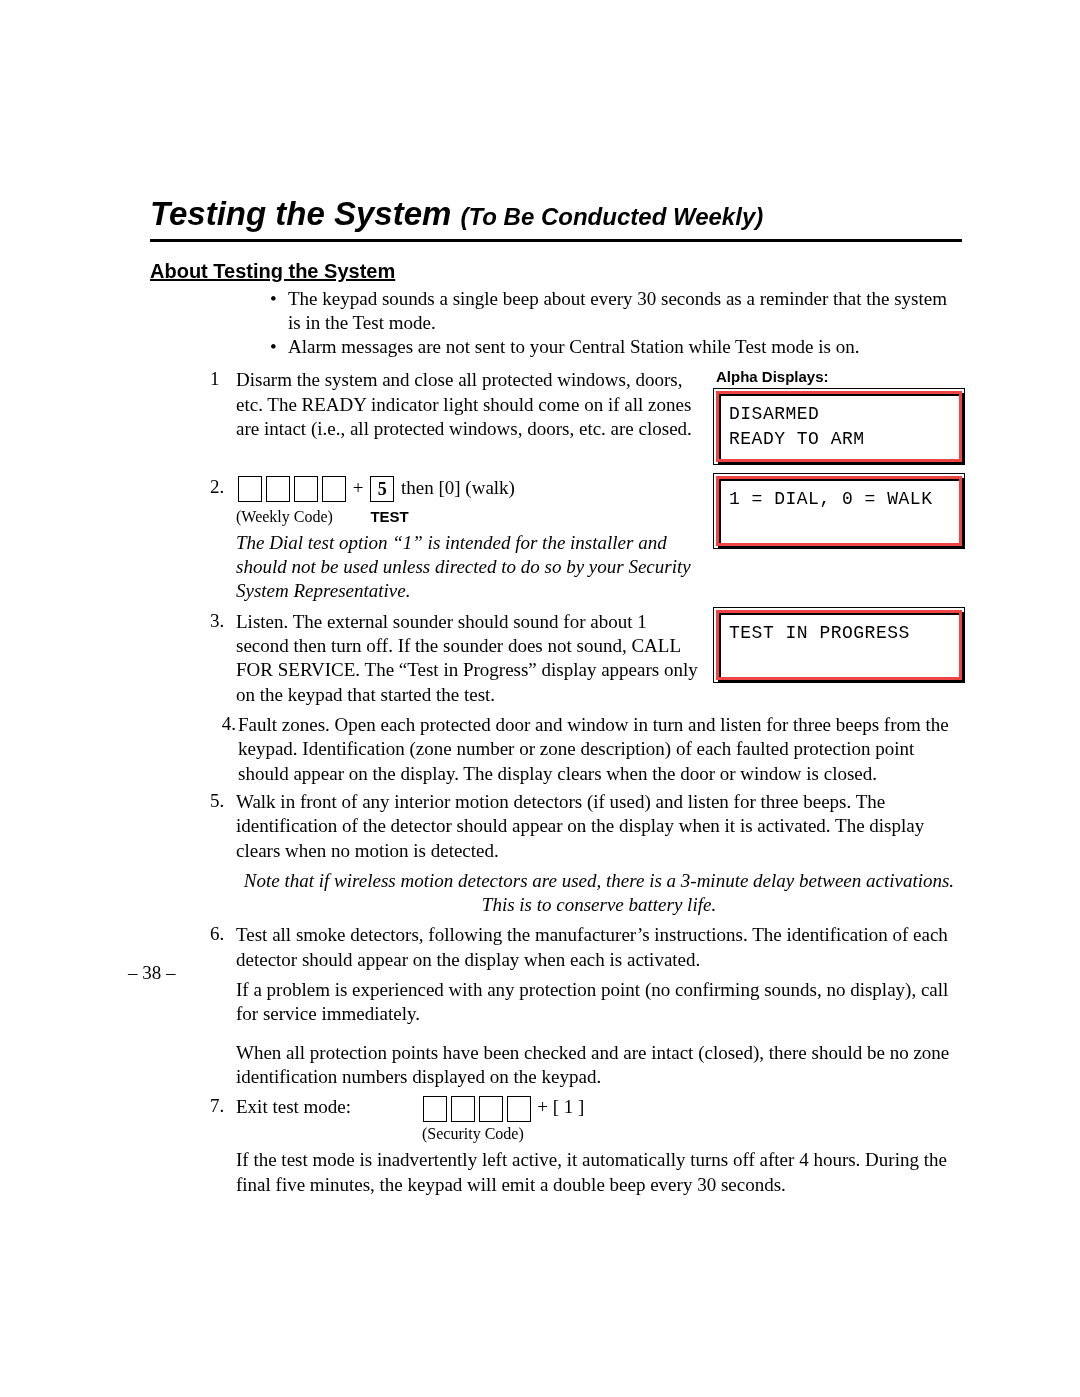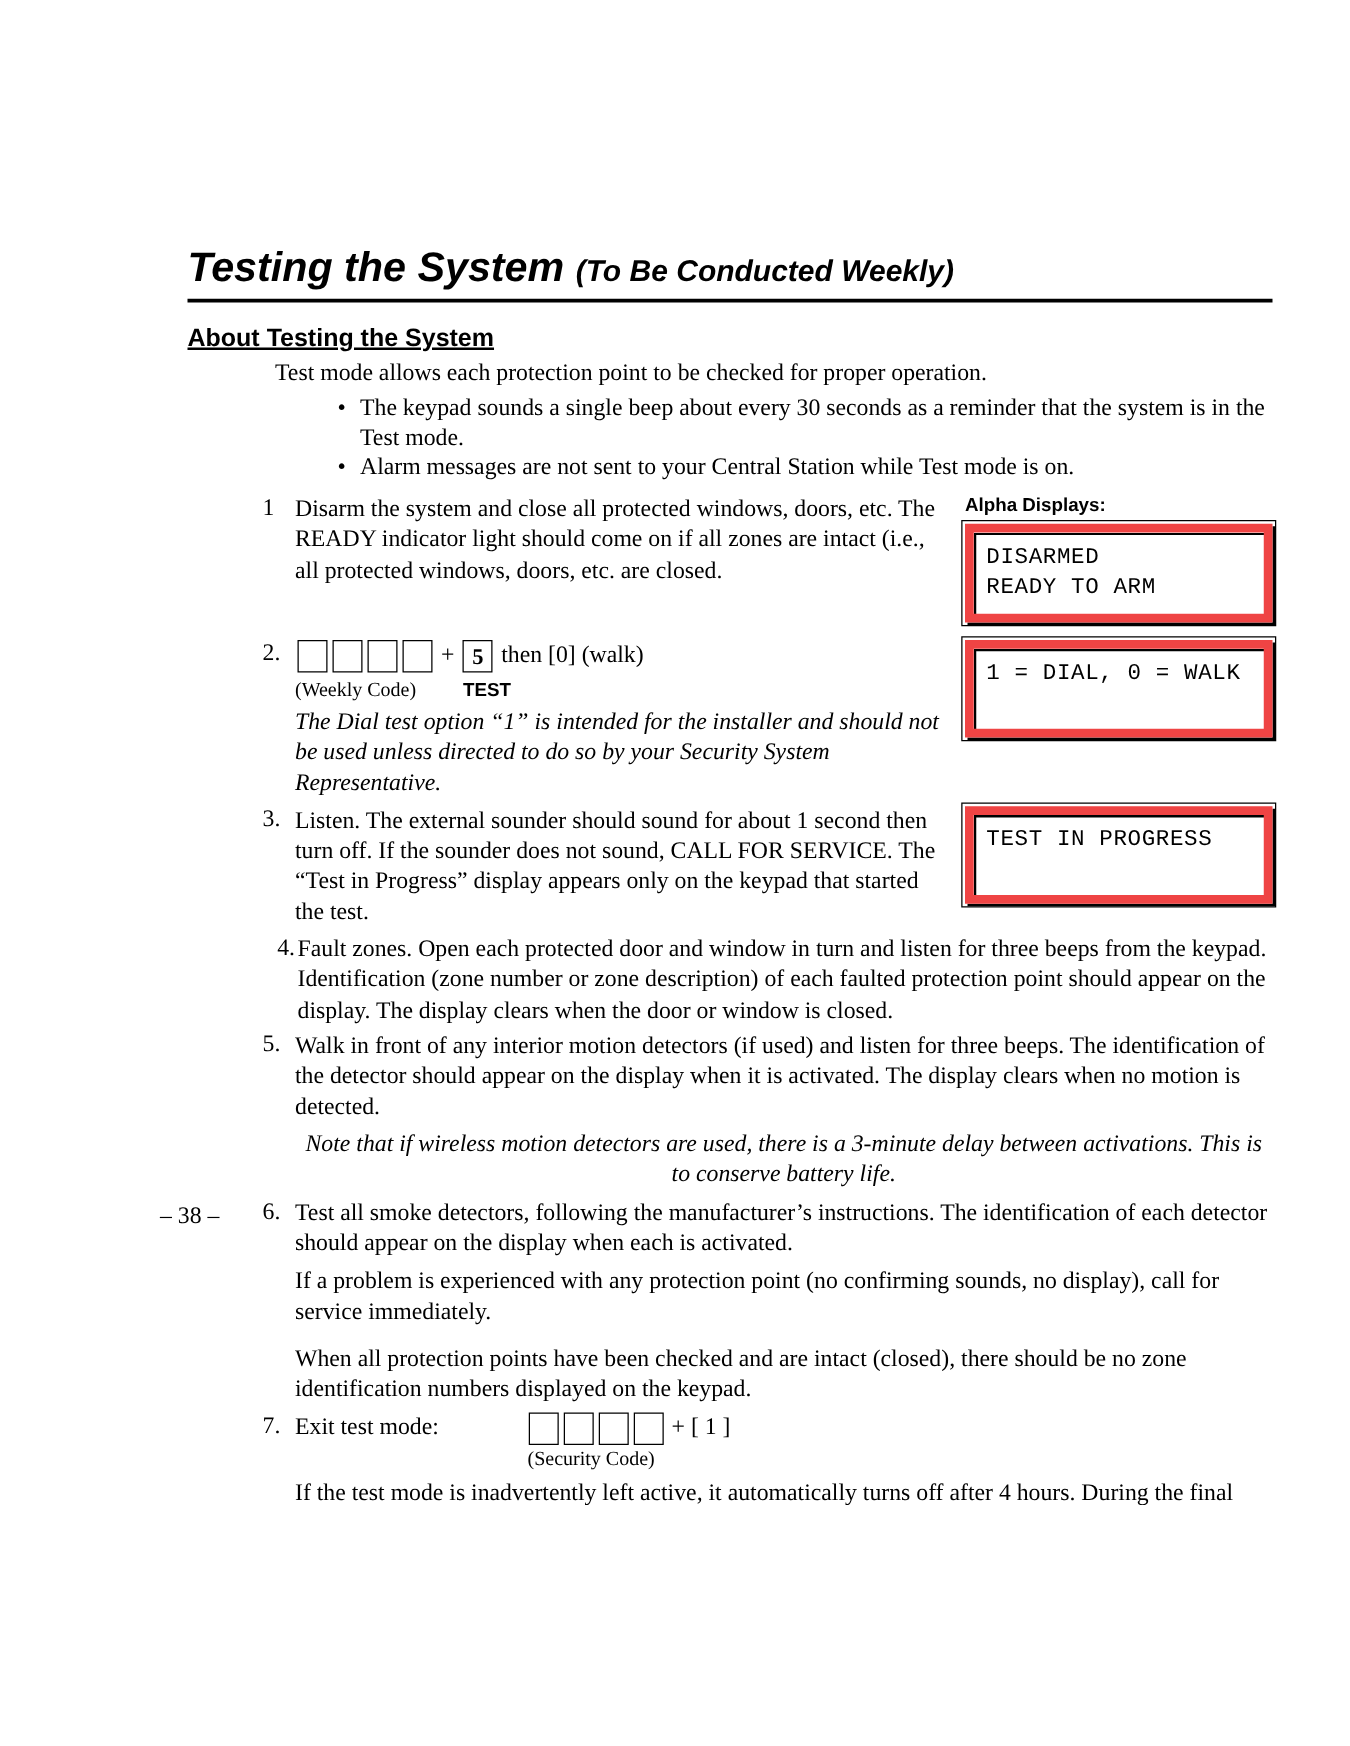--- a/index.html
+++ b/index.html
@@ -6,21 +6,21 @@
     margin: 0;
     background: #fff;
     font-family: "Century Schoolbook", "New Century Schoolbook", Georgia, serif;
     color: #000;
   }
   .page {
     width: 1080px;
     height: 1204px;
     position: relative;
     box-sizing: border-box;
-    padding: 195px 62px 0 150px;
+    padding: 195px 118px 0 150px;
   }
   .rule-top {
     border-top: 3px solid #000;
     margin: 6px 0 18px 0;
   }
   .rule-bottom {
     border-top: 3px solid #000;
     margin-top: 22px;
   }
   .title-main {
@@ -63,21 +63,21 @@
   .cols { display: flex; gap: 18px; }
   .col-left { flex: 1 1 auto; }
   .col-right { width: 246px; flex: 0 0 246px; }
   .alpha-label {
     font-family: Arial, Helvetica, sans-serif;
     font-weight: 700;
     font-size: 15px;
     margin-bottom: 6px;
   }
   .lcd {
-    border: 7px solid #ef4444;
+    border: 3px solid #ef4444;
     box-shadow: 2px 2px 0 #000 inset, 2px 2px 0 #000;
     padding: 8px 10px;
     font-family: "OCR A Extended","Courier New",monospace;
     font-size: 18px;
     letter-spacing: 0.5px;
     line-height: 1.35;
     margin-bottom: 16px;
     box-sizing: border-box;
     width: 100%;
     min-height: 52px;
@@ -120,21 +120,20 @@
 
 <div class="page">
 
   <div>
     <span class="title-main">Testing the System </span><span class="title-sub">(To Be Conducted Weekly)</span>
   </div>
   <div class="rule-top"></div>
 
   <div class="section-head">About Testing the System</div>
 
-  <div class="intro">Test mode allows each protection point to be checked for proper operation.</div>
   <div class="bullets">
     <div class="row">
         <div class="dot">•</div>
         <div>The keypad sounds a single beep about every 30 seconds as a reminder that the system is in the Test mode.</div>
       </div>
     <div class="row">
         <div class="dot">•</div>
         <div>Alarm messages are not sent to your Central Station while Test mode is on.</div>
       </div>
   </div>

